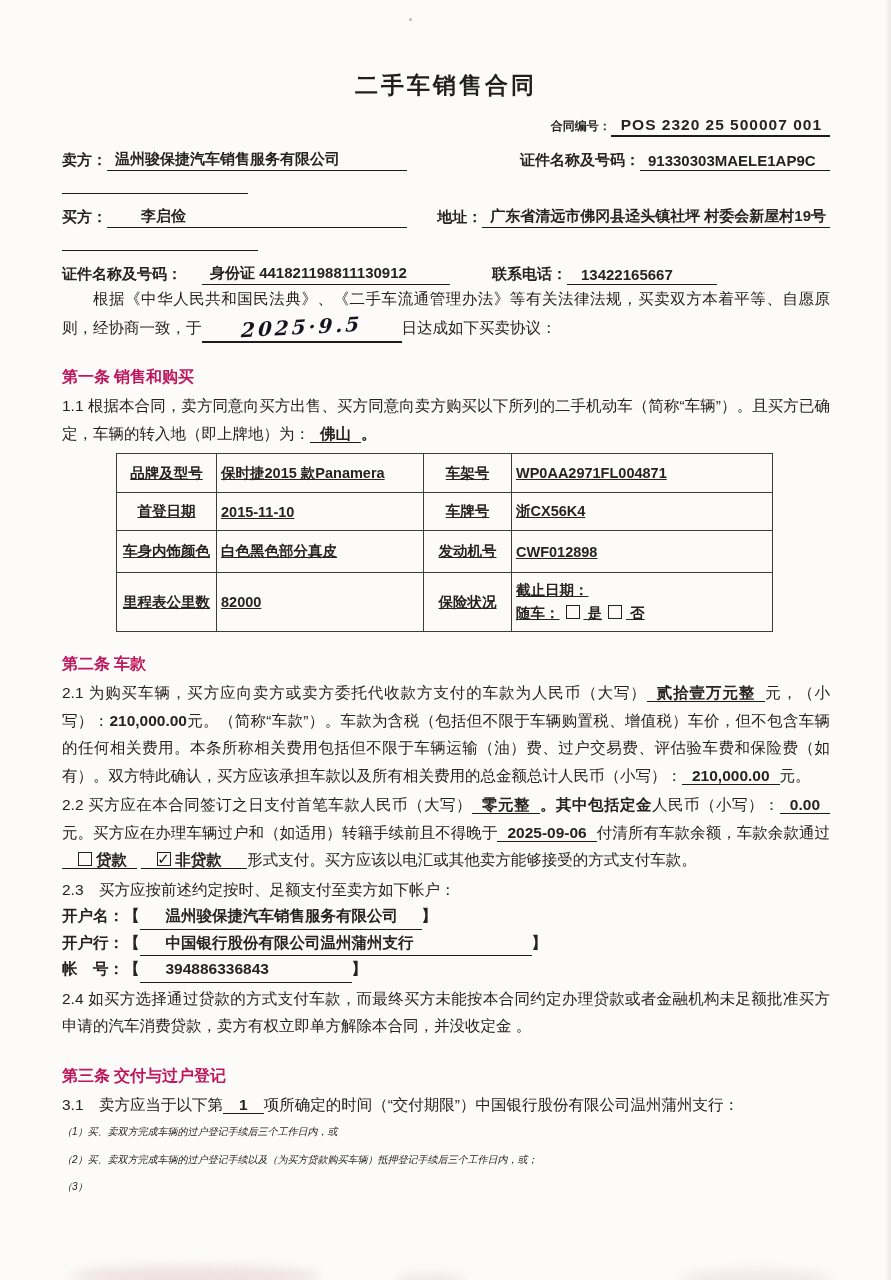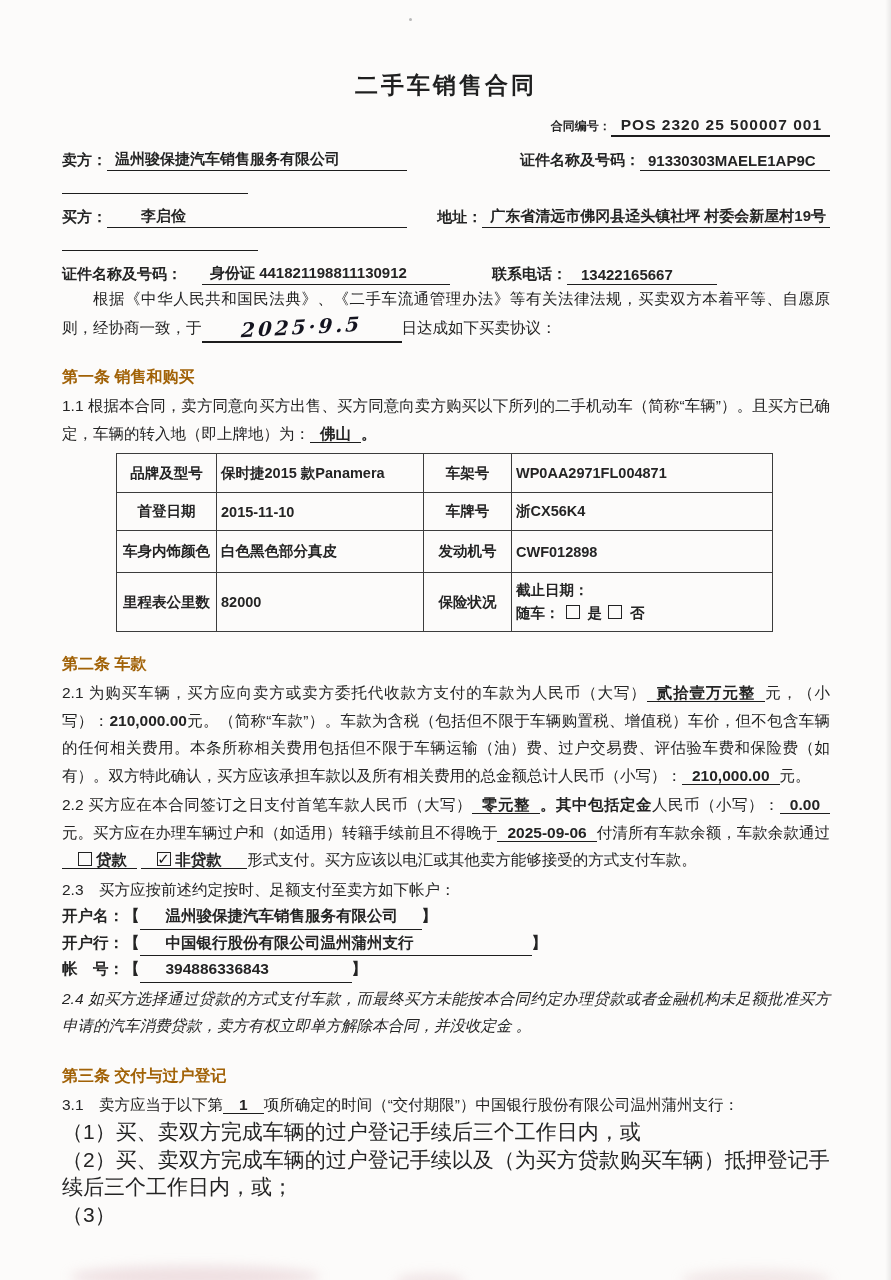--- a/index.html
+++ b/index.html
@@ -36,44 +36,44 @@
   .w-buyer{width:300px;padding-left:34px;}
   .w-buyerid{width:248px;margin-left:20px;}
   .w-phone{width:150px;padding-left:14px;margin-top:12px;}
   .addr{flex:1;}
 
   p.para{margin:0;font-size:15.5px;line-height:27.5px;text-align:justify;color:#242424;}
   .preamble{margin-top:26px;text-indent:2em;}
   .hand-u{display:inline-block;width:200px;border-bottom:2px solid #1d1d1d;text-align:center;text-indent:0;vertical-align:baseline;}
   .hand{display:inline-block;font-family:"DejaVu Serif",serif;font-style:italic;font-size:20px;font-weight:bold;color:#14141f;transform:rotate(-3deg) skewX(-6deg);letter-spacing:3px;position:relative;top:1px;}
 
-  h2.clause{margin:31px 0 4px;font-size:16px;font-weight:bold;color:#a16207;}
+  h2.clause{margin:31px 0 4px;font-size:16px;font-weight:bold;color:#be185d;font-family:Liberation Serif, serif;}
   h2.c1{margin-top:24px;}
   .u{border-bottom:1.6px solid #1d1d1d;padding:0 10px 0 10px;font-weight:bold;white-space:nowrap;}
 
   table.veh{border-collapse:collapse;margin:6px 0 0 54px;table-layout:fixed;width:656px;}
-  table.veh td{border:1.7px solid #3c3c3c;font-size:14.5px;padding:2px 4px;}
+  table.veh td{border:1.7px solid #3c3c3c;font-size:14.5px;padding:2px 4px;text-decoration:underline;}
   td.lab{text-align:center;font-weight:bold;padding:2px 2px;}
   td.val{font-weight:bold;padding-left:12px;font-size:15px;}
   tr.r1 td{height:34px;}
   tr.r2 td{height:33px;}
   tr.r3 td{height:37px;}
   tr.r4 td{height:54px;}
   .ins-line{line-height:23px;font-weight:bold;}
 
   .cb{display:inline-block;width:12px;height:12px;border:1.7px solid #222;vertical-align:-1px;margin:0 4px 0 6px;position:relative;background:#fcfbfa;}
   .cb .tick{position:absolute;left:-1px;top:-8px;font-size:15px;font-weight:bold;color:#161616;font-style:normal;}
 
   .acct{font-size:15.5px;line-height:25.5px;margin:0;font-weight:bold;}
   .acct .au{display:inline-block;border-bottom:1.6px solid #1d1d1d;padding:0 10px 0 26px;box-sizing:border-box;}
   .au.name{min-width:282px;}
   .au.bank{min-width:392px;}
   .au.num{min-width:212px;}
 
-  .c3item{margin:0;font-size:21px;line-height:27.5px;}
+  .c3item{margin:0;font-size:10px;line-height:27.5px;font-style:italic;}
   .bold{font-weight:bold;}
 </style>
 </head>
 <body>
 
 <div class="page">
   <span class="dot-artifact"></span>
 
   <div class="content">
 
@@ -162,21 +162,21 @@
     <p class="para"><span>2.1 为购买车辆，买方应向卖方或卖方委托代收款方支付的车款为人民币（大写）</span><span class="u">贰拾壹万元整</span><span>元，（小写）：</span><span class="u" style="border-bottom-width:0;padding:0;">210,000.00</span><span>元。（简称“车款”）。车款为含税（包括但不限于车辆购置税、增值税）车价，但不包含车辆的任何相关费用。本条所称相关费用包括但不限于车辆运输（油）费、过户交易费、评估验车费和保险费（如有）。双方特此确认，买方应该承担车款以及所有相关费用的总金额总计人民币（小写）：</span><span class="u">210,000.00</span><span>元。</span></p>
 
     <p class="para" style="margin-top:2px;"><span>2.2 买方应在本合同签订之日支付首笔车款人民币（大写）</span><span class="u">零元整</span><span class="bold">。</span><span class="bold">其中包括定金</span><span>人民币（小写）：</span><span class="u">0.00</span><span>元。买方应在办理车辆过户和（如适用）转籍手续前且不得晚于</span><span class="u">2025-09-06</span><span>付清所有车款余额，车款余款通过</span><span class="u"><span class="cb"></span><span>贷款</span></span> <span class="u"><span class="cb"><span class="tick">✓</span></span><span>非贷款</span>　</span><span>形式支付。买方应该以电汇或其他卖方能够接受的方式支付车款。</span></p>
 
     <p class="para" style="margin-top:2px;">2.3　买方应按前述约定按时、足额支付至卖方如下帐户：</p>
 
     <p class="acct"><span>开户名：【</span><span class="au name">温州骏保捷汽车销售服务有限公司</span><span>】</span></p>
     <p class="acct"><span>开户行：【</span><span class="au bank">中国银行股份有限公司温州蒲州支行</span><span>】</span></p>
     <p class="acct"><span>帐　号：【</span><span class="au num">394886336843</span><span>】</span></p>
 
-    <p class="para" style="margin-top:2px;font-style:italic;">2.4 如买方选择通过贷款的方式支付车款，而最终买方未能按本合同约定办理贷款或者金融机构未足额批准买方申请的汽车消费贷款，卖方有权立即单方解除本合同，并没收定金 。</p>
+    <p class="para" style="margin-top:2px;">2.4 如买方选择通过贷款的方式支付车款，而最终买方未能按本合同约定办理贷款或者金融机构未足额批准买方申请的汽车消费贷款，卖方有权立即单方解除本合同，并没收定金 。</p>
 
     <h2 class="clause" style="margin-top:26px;">第三条 交付与过户登记</h2>
 
     <p class="para"><span>3.1　卖方应当于以下第</span><span class="u" style="padding:0 16px;">1</span><span>项所确定的时间（“交付期限”）中国银行股份有限公司温州蒲州支行：</span></p>
 
     <p class="c3item">（1）买、卖双方完成车辆的过户登记手续后三个工作日内，或</p>
     <p class="c3item">（2）买、卖双方完成车辆的过户登记手续以及（为买方贷款购买车辆）抵押登记手续后三个工作日内，或；</p>
     <p class="c3item">（3）</p>
 
   </div>

